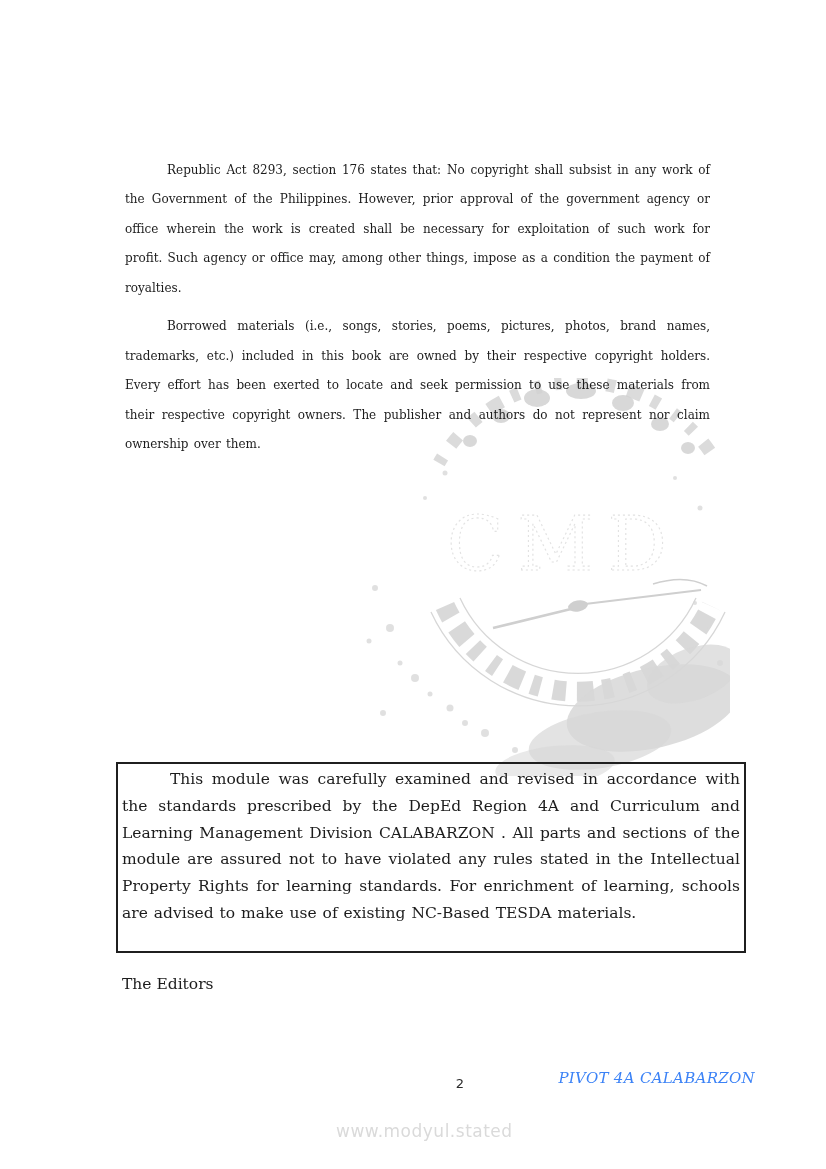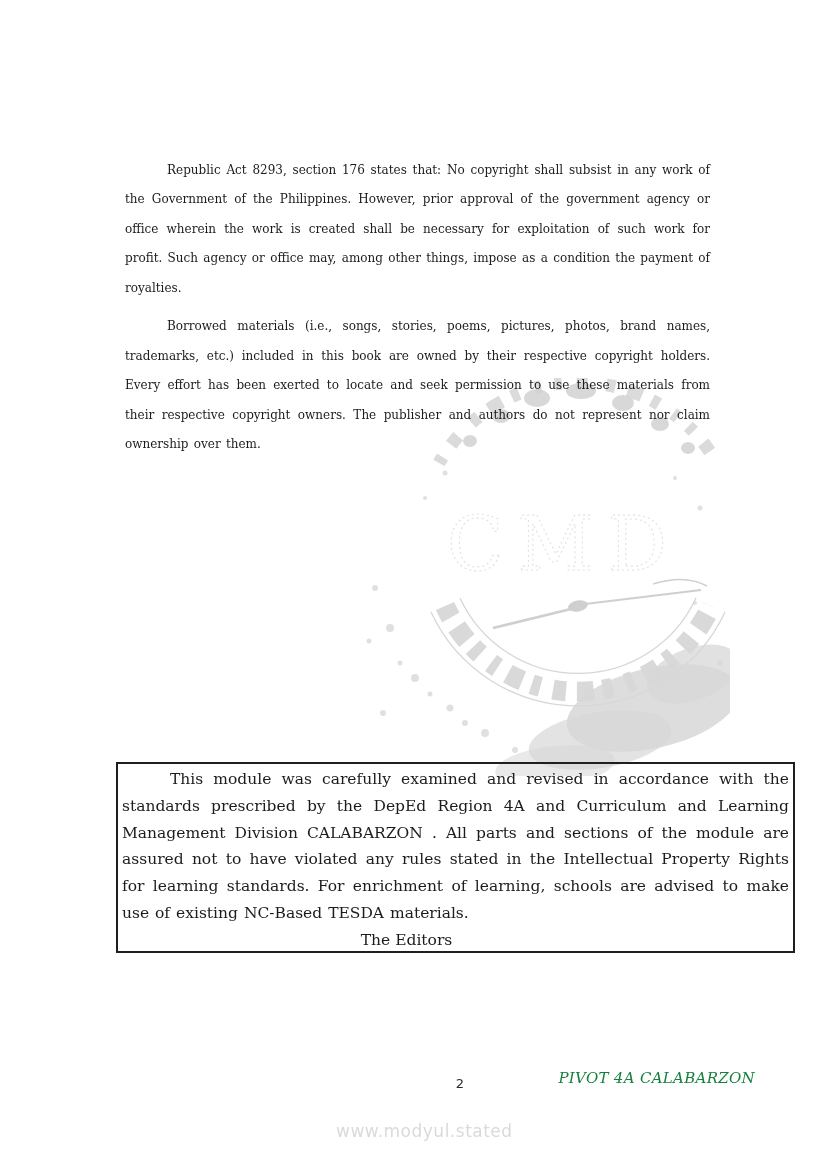--- a/index.html
+++ b/index.html
@@ -31,59 +31,60 @@
     line-height:29.45px;
     text-align:justify;
     text-indent:42px;
     word-spacing:1.5px;
   }
   .body-text p + p{margin-top:9px;}
   
   .notice-box{
     position:absolute;
     left:116px;top:762px;
-    width:679px;height:191px;
+    width:630px;height:191px;
     box-sizing:border-box;
     border:2px solid #1f1f1f;
     padding:2px 4px 0 4px;
     background:transparent;
     z-index:2;
   }
   .notice-box p{
     margin:0;
     font-size:15.5px;
     line-height:26.8px;
     text-align:justify;
     text-indent:48px;
     word-spacing:1px;
   }
   .notice-signature{
     font-size:15.5px;
     line-height:26.8px;
-    text-align:center;
+    text-align:left;
     padding-right:98px;
+    margin-top:44px;
   }
   
   .page-num{
     position:absolute;
     left:448px;top:1076px;
     width:24px;
     text-align:center;
     font-family:"DejaVu Sans","Liberation Sans",sans-serif;
     font-size:13px;
     color:#2b2b2b;
     z-index:2;
   }
   .edition{
     position:absolute;
     right:71px;top:1069px;
     font-style:italic;
     font-size:15px;
     letter-spacing:0.3px;
-    color:#15803d;
+    color:#3b82f6;
     z-index:2;
   }
   .site-watermark{
     position:absolute;
     left:336px;top:1121px;
     font-family:"DejaVu Sans","Liberation Sans",sans-serif;
     font-size:17px;
     letter-spacing:0.5px;
     color:#dadada;
     z-index:2;

